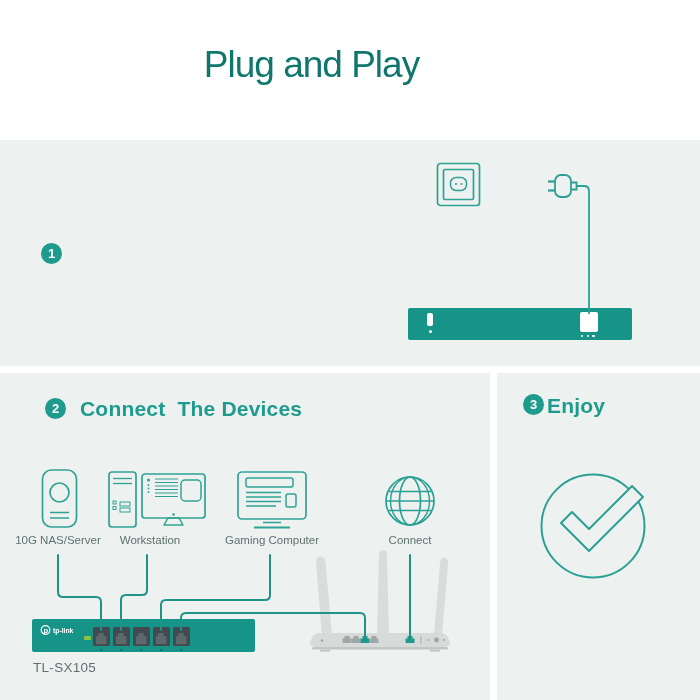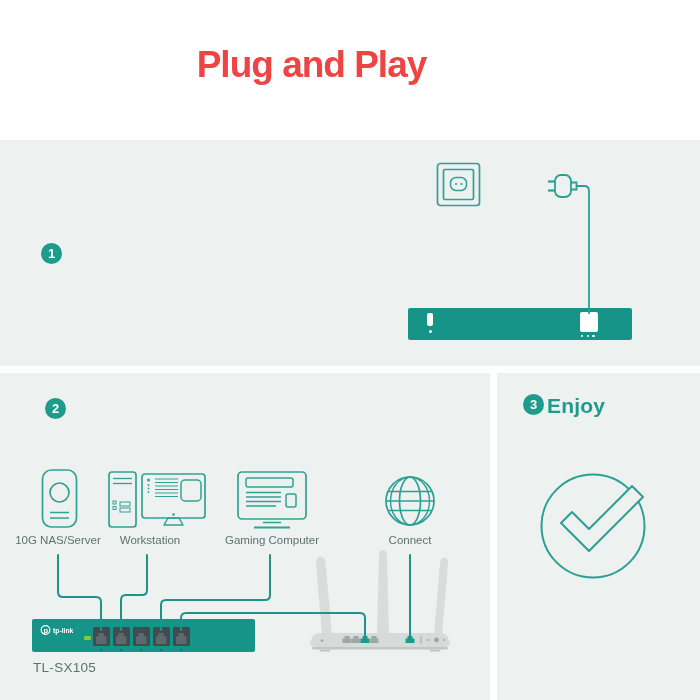--- a/index.html
+++ b/index.html
@@ -1,19 +1,19 @@
 <!DOCTYPE html>
 <html><head>
 <meta charset="utf-8">
 <style>
   html,body{margin:0;padding:0;background:#fff;}
   .stage{position:relative;width:700px;height:700px;background:#ffffff;overflow:hidden;
          font-family:"Liberation Sans","DejaVu Sans",sans-serif;}
   .page-title{position:absolute;left:0;top:44px;width:623px;margin:0;text-align:center;
-              font-size:37px;font-weight:700;letter-spacing:-1px;color:#ef4444;}
+              font-size:37px;font-weight:400;letter-spacing:-1px;color:#0f766e;}
   .panel{position:absolute;background:#EDF1F0;}
   .panel-1{left:0;top:140px;width:700px;height:226px;}
   .panel-2{left:0;top:373px;width:490px;height:327px;}
   .panel-3{left:497px;top:373px;width:203px;height:327px;}
 
   .badge{position:absolute;width:21px;height:21px;border-radius:50%;background:#1F9B8D;
          color:#fff;font-size:13px;font-weight:700;display:flex;align-items:center;
          justify-content:center;line-height:1;}
   .step-label{position:absolute;color:#1F9B8D;font-size:21px;font-weight:700;
               line-height:22px;white-space:pre;letter-spacing:.2px;}
@@ -90,20 +90,21 @@
         <path d="M31,12.5 H36.5 V19.5 H31"></path>
         <path d="M36.5,16 H44 Q49,16 49,21 L49,144"></path>
       </g>
     </svg>
   </section>
 
   <section class="panel panel-2">
     <div class="badge" style="left:45px;top:25px;">
       <span>2</span>
     </div>
+    <div class="step-label" style="left:80px;top:25px;">Connect  The Devices</div>
 
     <svg class="dev-icon" style="left:35px;top:92px;" width="48" height="68" viewBox="0 0 48 68">
       <g fill="none" stroke="#30A294" stroke-width="1.7">
         <rect x="7.5" y="5" width="34" height="57" rx="9"></rect>
         <circle cx="24.5" cy="27.5" r="9.5"></circle>
         <path d="M15,47.5 H34" stroke-width="1.5"></path>
         <path d="M15,53 H34" stroke-width="1.5"></path>
       </g>
     </svg>
 

